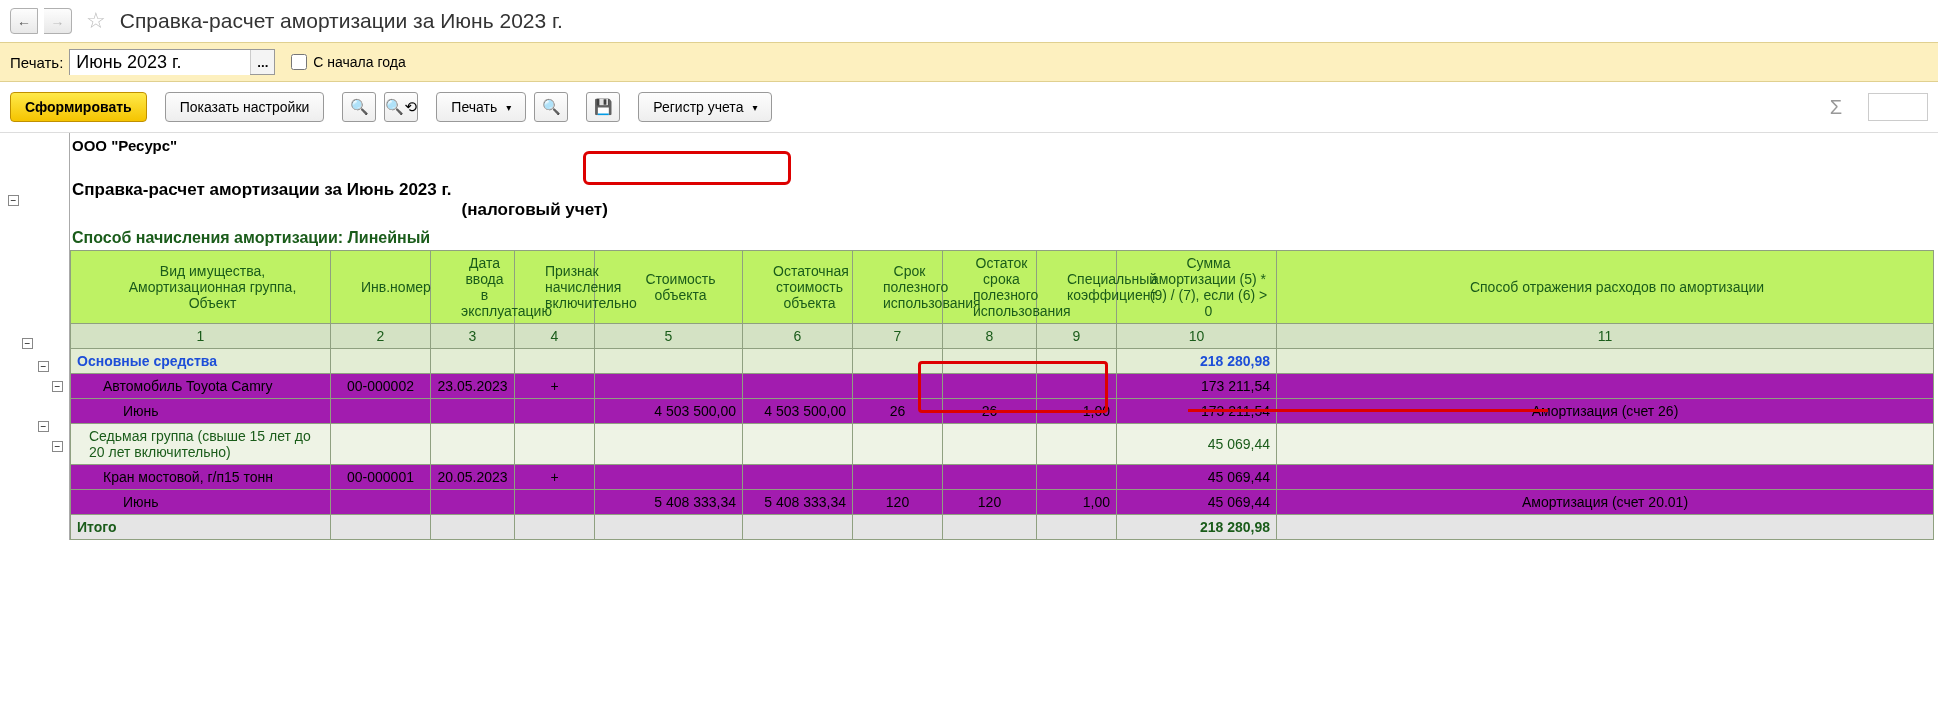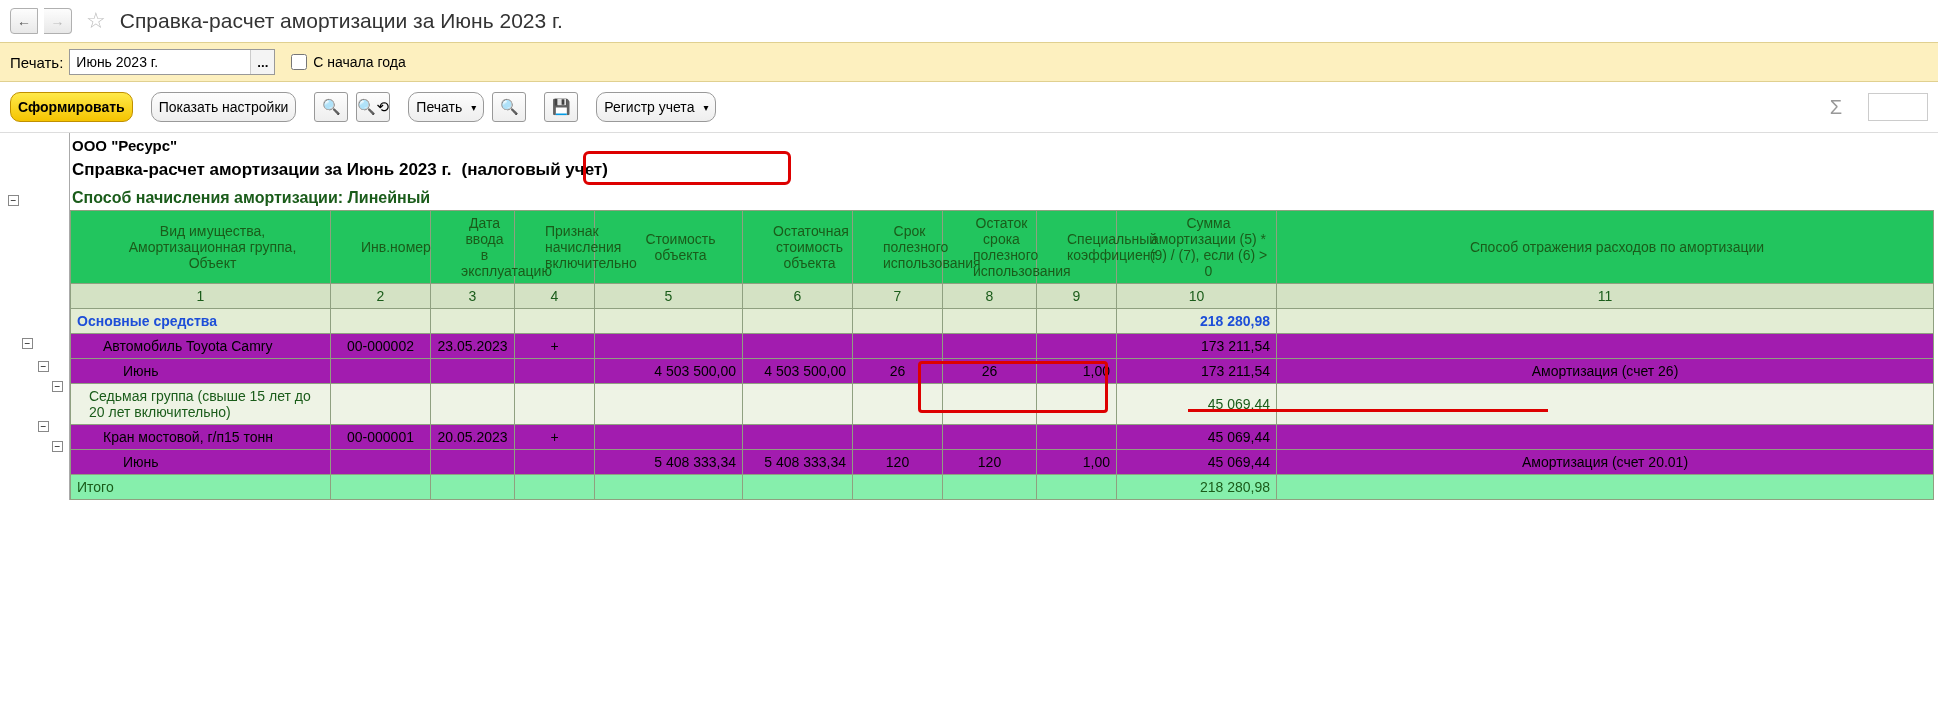--- a/index.html
+++ b/index.html
@@ -8,54 +8,54 @@
 .top-bar { display: flex; align-items: center; padding: 8px 10px; gap: 6px; }
 .nav-btn { width: 28px; height: 26px; border: 1px solid #b0b0b0; background: linear-gradient(#fdfdfd,#e8e8e8); cursor: pointer; display: flex; align-items: center; justify-content: center; font-size: 14px; color: #555; }
 .nav-btn:first-child { border-radius: 4px 0 0 4px; }
 .nav-btn:nth-child(2) { border-radius: 0 4px 4px 0; border-left: none; }
 .star-icon { font-size: 22px; color: #bbb; margin: 0 8px; cursor: pointer; }
 .title { font-size: 21px; color: #333; }
 
 .filter-bar { background: #fdf0bf; border-top: 1px solid #e0d090; border-bottom: 1px solid #e0d090; padding: 6px 10px; display: flex; align-items: center; gap: 6px; }
 .filter-label { font-size: 15px; }
 .period-input { display: flex; align-items: center; border: 1px solid #999; background: #fff; height: 26px; }
-.period-input input { border: none; padding: 2px 6px; width: 180px; font-size: 14px; outline: none; }
+.period-input input { border: none; padding: 2px 6px; width: 180px; font-size: 18px; outline: none; }
 .dots-btn { width: 24px; height: 24px; border: none; border-left: 1px solid #ccc; background: #f4f4f4; cursor: pointer; font-weight: bold; }
 .checkbox-wrap { display: flex; align-items: center; gap: 6px; margin-left: 10px; }
 .checkbox-wrap input { width: 16px; height: 16px; }
 
 .toolbar { padding: 10px 10px; display: flex; align-items: center; gap: 18px; border-bottom: 1px solid #ddd; }
-.btn { height: 30px; padding: 0 7px; border: 1px solid #999; background: linear-gradient(#fdfdfd,#eee); cursor: pointer; border-radius: 10px; font-size: 14px; display: flex; align-items: center; gap: 5px; }
+.btn { height: 30px; padding: 0 14px; border: 1px solid #999; background: linear-gradient(#fdfdfd,#eee); cursor: pointer; border-radius: 4px; font-size: 14px; display: flex; align-items: center; gap: 5px; }
 .btn-primary { background: linear-gradient(#ffe94a,#f5c400); border-color: #c09000; font-weight: bold; }
 .btn-group { display: flex; gap: 8px; }
 .icon-btn { width: 34px; height: 30px; border: 1px solid #999; background: linear-gradient(#fdfdfd,#eee); cursor: pointer; border-radius: 3px; display: flex; align-items: center; justify-content: center; font-size: 15px; }
 .dropdown-caret { font-size: 10px; margin-left: 4px; }
 .sigma { margin-left: auto; font-size: 20px; color: #999; padding: 0 8px; }
 .search-box { width: 60px; height: 28px; border: 1px solid #ccc; }
 
 .report-area { display: flex; padding: 0 4px; }
 .tree-col { width: 66px; position: relative; border-right: 1px solid #aaa; }
 .tree-toggle { position: absolute; width: 11px; height: 11px; border: 1px solid #888; background: #fff; font-size: 10px; line-height: 9px; text-align: center; cursor: pointer; }
 
 .report-body { flex: 1; }
 .org-name { font-weight: bold; padding: 4px 2px; font-size: 15px; }
 .report-title-row { padding: 2px 2px 6px; font-weight: bold; font-size: 17px; display: flex; align-items: center; }
-.tax-highlight { position: relative; padding: 0 4px; }
+.tax-highlight { position: relative; padding: 0 4px; margin-top: 40px; }
 .red-box { position: absolute; border: 3px solid #d00; border-radius: 6px; pointer-events: none; }
 .method-row { padding: 3px 2px; font-weight: bold; color: #1a5c1a; font-size: 16px; }
 .method-value { }
 
 table.data { border-collapse: collapse; width: 100%; table-layout: fixed; }
 table.data th, table.data td { border: 1px solid #8fa080; padding: 4px 6px; font-size: 14px; }
-table.data th { background: #22c55e; color: #1a5c1a; text-align: center; font-weight: normal; vertical-align: middle; padding-left: 30px; }
+table.data th { background: #bef264; color: #1a5c1a; text-align: center; font-weight: normal; vertical-align: middle; padding-left: 30px; }
 table.data tr.col-nums td { background: #d4e2c4; color: #1a5c1a; text-align: center; }
 table.data tr.group1 td { background: #e3edd4; font-weight: bold; color: #1d4ed8; }
 table.data tr.group2 td { background: #eef3e5; color: #1a5c1a; }
 table.data tr.leaf td { background: #a21caf; }
-table.data tr.total td { background: #86efac; font-weight: normal; color: #1a5c1a; }
+table.data tr.total td { background: #e5e5e5; font-weight: bold; color: #1a5c1a; }
 .num { text-align: right; }
 .ctr { text-align: center; margin-top: 20px; }
 .indent1 { padding-left: 18px !important; }
 .indent2 { padding-left: 32px !important; }
 .indent3 { padding-left: 52px !important; }
 
 .red-box-cells { position: absolute; border: 3px solid #d00; border-radius: 4px; pointer-events: none; }
 .red-underline { position: absolute; height: 3px; background: #d00; pointer-events: none; }
 .report-wrapper { position: relative; }
 </style>

